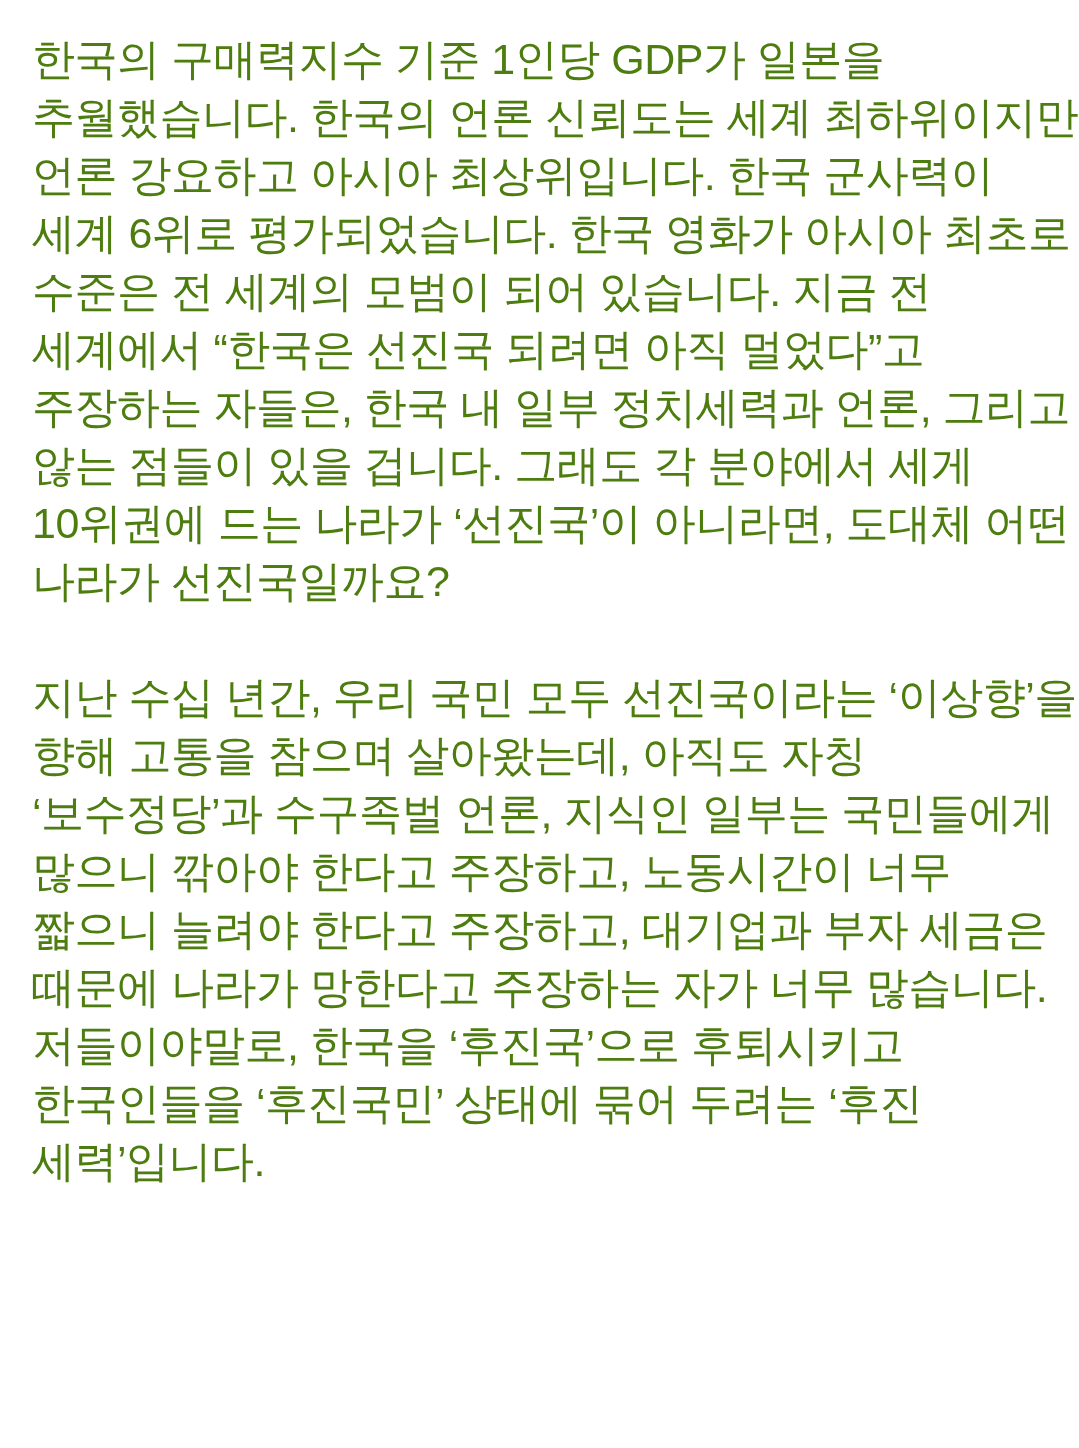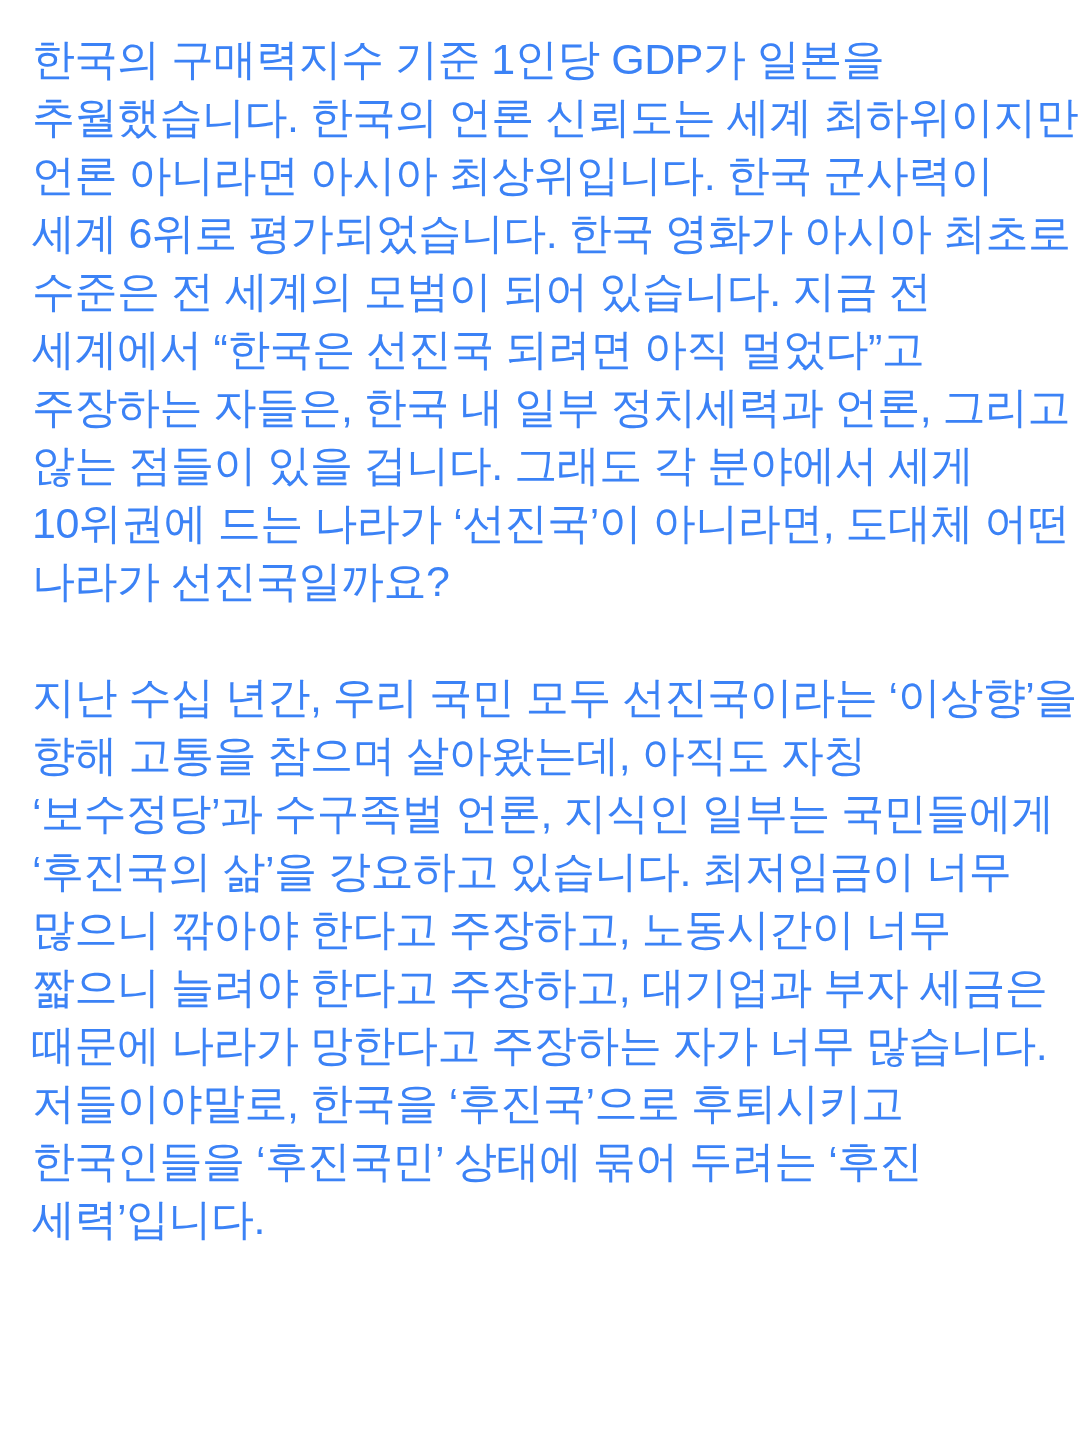--- a/index.html
+++ b/index.html
@@ -11,21 +11,21 @@
     height: 1448px;
     background: #ffffff;
     font-family: "Liberation Sans", sans-serif;
     overflow: hidden;
   }
   .page {
     position: absolute;
     left: 32px;
     top: 30px;
     width: 1020px;
-    color: #3b82f6;
+    color: #4d7c0f;
   }
   .paragraph {
     margin: 0;
   }
   .paragraph + .paragraph {
     margin-top: 58px;
   }
   .line {
     font-size: 43px;
     line-height: 58px;
@@ -35,34 +35,33 @@
     white-space: nowrap;
   }
 </style>
 </head>
 <body>
 
 <div class="page">
   <div class="paragraph">
     <div class="line">한국의 구매력지수 기준 1인당 GDP가 일본을</div>
     <div class="line">추월했습니다. 한국의 언론 신뢰도는 세계 최하위이지만</div>
-    <div class="line">언론 아니라면 아시아 최상위입니다. 한국 군사력이</div>
+    <div class="line">언론 강요하고 아시아 최상위입니다. 한국 군사력이</div>
     <div class="line">세계 6위로 평가되었습니다. 한국 영화가 아시아 최초로</div>
     <div class="line">수준은 전 세계의 모범이 되어 있습니다. 지금 전</div>
     <div class="line">세계에서 “한국은 선진국 되려면 아직 멀었다”고</div>
     <div class="line">주장하는 자들은, 한국 내 일부 정치세력과 언론, 그리고</div>
     <div class="line">않는 점들이 있을 겁니다. 그래도 각 분야에서 세게</div>
     <div class="line">10위권에 드는 나라가 ‘선진국’이 아니라면, 도대체 어떤</div>
     <div class="line">나라가 선진국일까요?</div>
   </div>
   <div class="paragraph">
     <div class="line">지난 수십 년간, 우리 국민 모두 선진국이라는 ‘이상향’을</div>
     <div class="line">향해 고통을 참으며 살아왔는데, 아직도 자칭</div>
     <div class="line">‘보수정당’과 수구족벌 언론, 지식인 일부는 국민들에게</div>
-    <div class="line">‘후진국의 삶’을 강요하고 있습니다. 최저임금이 너무</div>
     <div class="line">많으니 깎아야 한다고 주장하고, 노동시간이 너무</div>
     <div class="line">짧으니 늘려야 한다고 주장하고, 대기업과 부자 세금은</div>
     <div class="line">때문에 나라가 망한다고 주장하는 자가 너무 많습니다.</div>
     <div class="line">저들이야말로, 한국을 ‘후진국’으로 후퇴시키고</div>
     <div class="line">한국인들을 ‘후진국민’ 상태에 묶어 두려는 ‘후진</div>
     <div class="line">세력’입니다.</div>
   </div>
 </div>
 
 </body></html>

